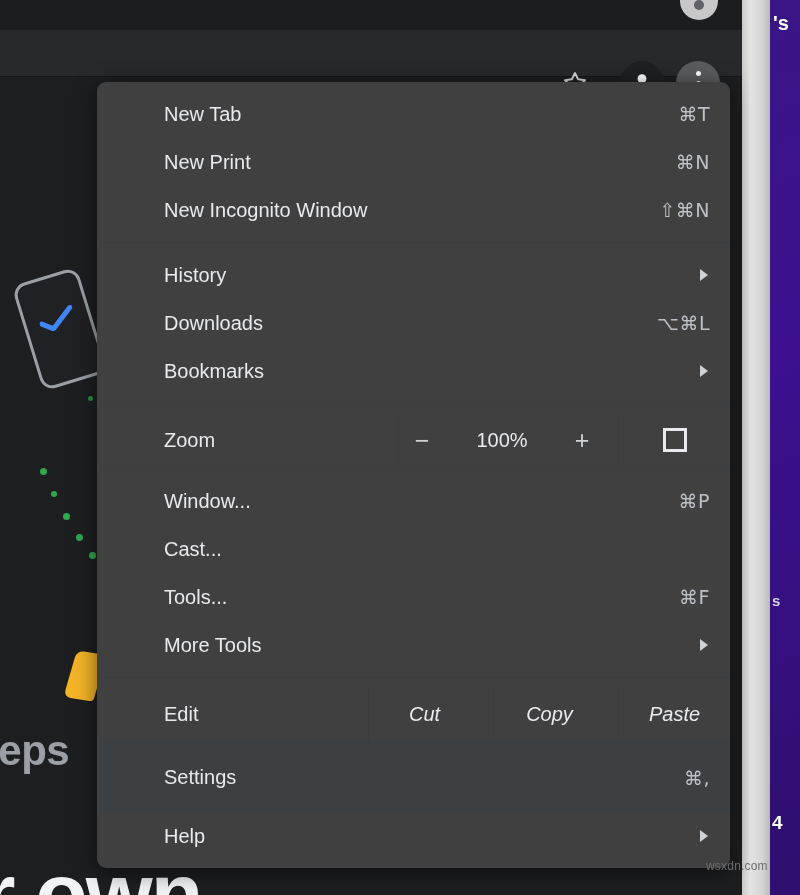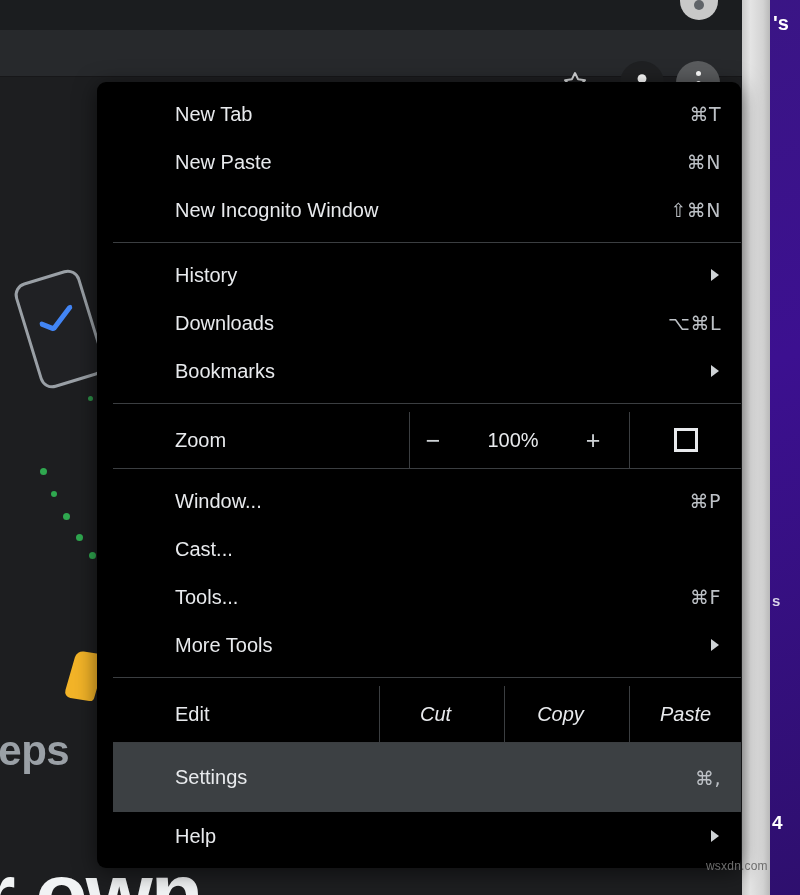--- a/index.html
+++ b/index.html
@@ -162,25 +162,25 @@
   .dots-vert i {
     display: block; width: 5px; height: 5px;
     border-radius: 50%; background: #ffffff;
   }
 
   
   .menu {
     position: absolute;
     left: 97px; top: 82px;
     width: 628px;
-    background: #000000;
+    background: #404040;
     border-radius: 9px;
     box-shadow: 0 4px 22px rgba(0,0,0,0.55);
     overflow: hidden;
-    padding: 8px 0 8px 16px;
+    padding: 8px 0 8px 5px;
   }
 
   .mi {
     position: relative;
     display: flex;
     align-items: center;
     height: 48px;
     padding: 0 20px 0 62px;
     color: #e8eaed;
     font-size: 20px;
@@ -322,21 +322,21 @@
   </div>
 
   <div class="menu">
 
     <div class="mi">
       <span class="label">New Tab</span>
       <span class="accel cmd">⌘T</span>
     </div>
 
     <div class="mi">
-      <span class="label">New Paste</span>
+      <span class="label">New Print</span>
       <span class="accel cmd">⌘N</span>
     </div>
 
     <div class="mi">
       <span class="label">New Incognito Window</span>
       <span class="accel cmd">⇧⌘N</span>
     </div>
 
     <div class="sep"></div>
 

